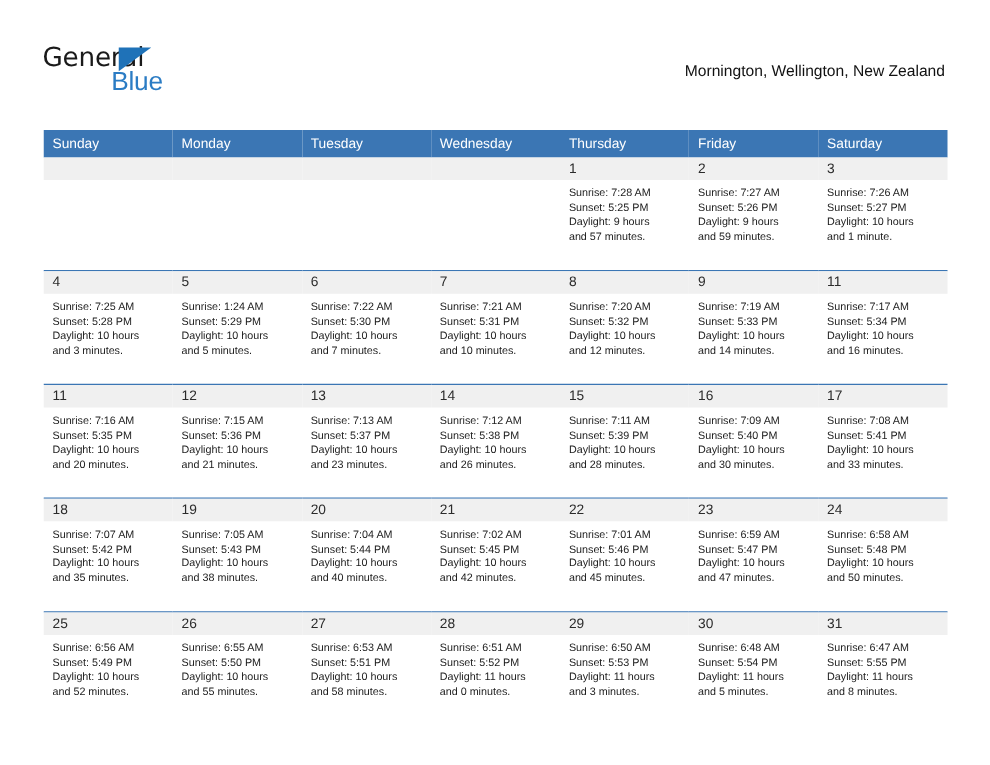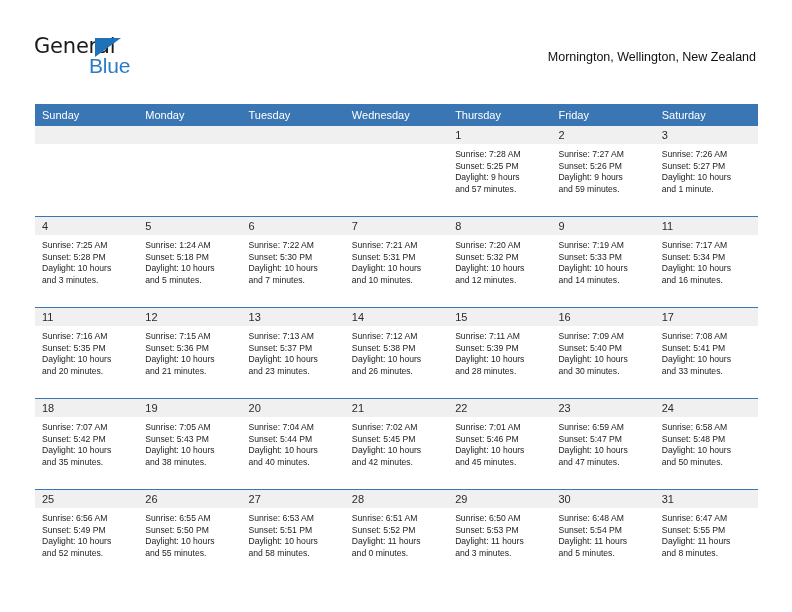--- a/index.html
+++ b/index.html
@@ -248,21 +248,21 @@
                   <div>Daylight: 10 hours</div>
                   <div>and 3 minutes.</div>
                 </div>
               </div>
             </td>
             <td>
               <div class="cell">
                 <div class="day-band">5</div>
                 <div class="day-info">
                   <div>Sunrise: 1:24 AM</div>
-                  <div>Sunset: 5:18 PM</div>
+                  <div>Sunset: 5:29 PM</div>
                   <div>Daylight: 10 hours</div>
                   <div>and 5 minutes.</div>
                 </div>
               </div>
             </td>
             <td>
               <div class="cell">
                 <div class="day-band">6</div>
                 <div class="day-info">
                   <div>Sunrise: 7:22 AM</div>

